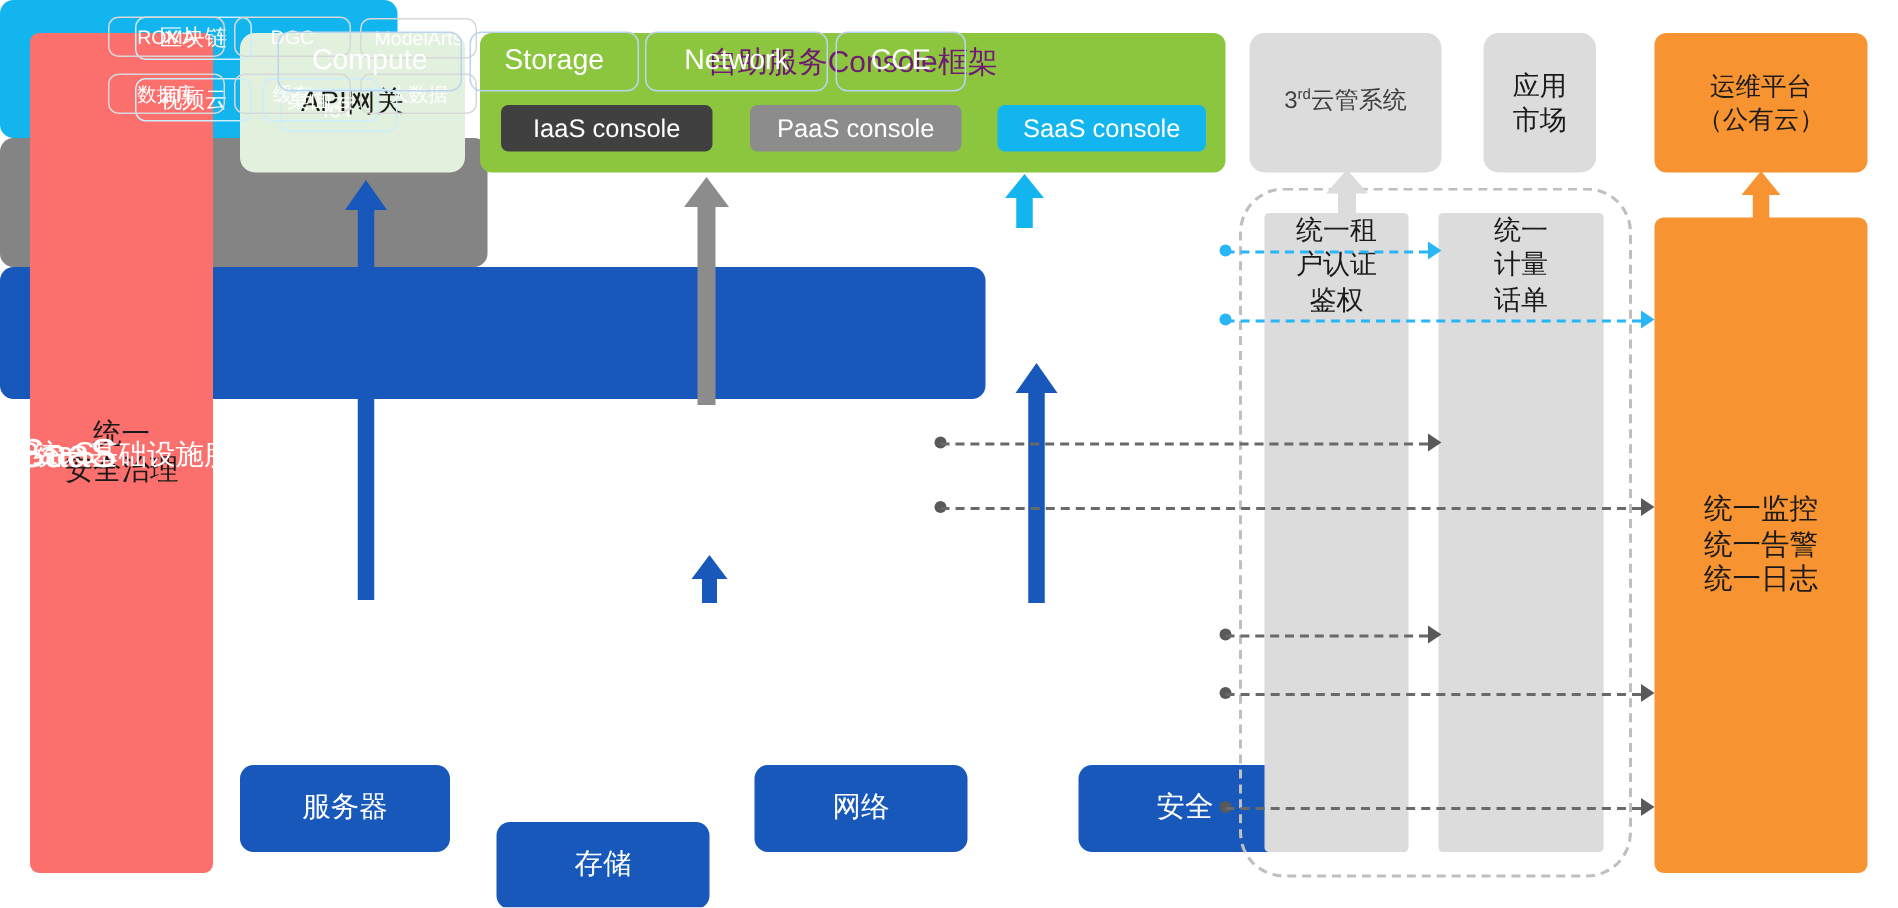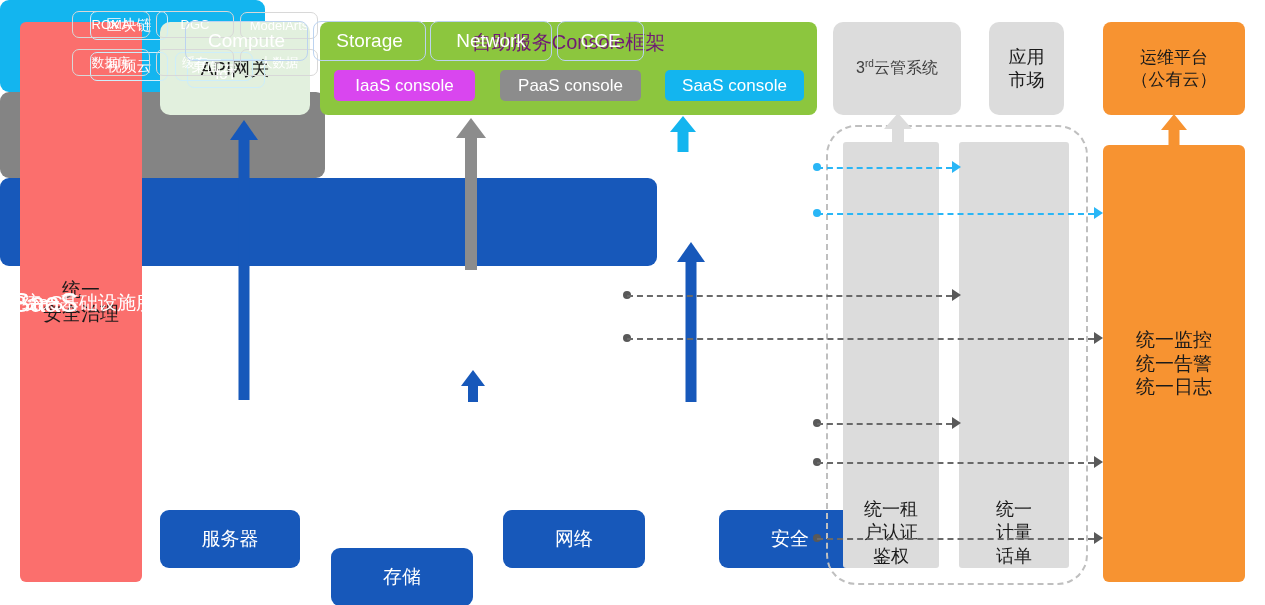--- a/index.html
+++ b/index.html
@@ -14,21 +14,21 @@
   #ops-panel{left:1103px;top:145px;width:142px;height:437px;background:#f79331;color:#1a1a1a;font-size:19px;border-radius:6px;}
   #ops-top{left:1103px;top:22px;width:142px;height:93px;background:#f79331;color:#1a1a1a;font-size:17px;border-radius:8px;}
 
   
   #api-gateway{left:160px;top:22px;width:150px;height:93px;background:#e2f0de;color:#1a1a1a;font-size:19px;}
 
   
   #console-frame{left:320px;top:22px;width:497px;height:93px;background:#8cc63e;border-radius:8px;}
   #console-title{position:absolute;left:0;top:8px;width:100%;text-align:center;color:#701a75;font-size:20px;}
   .console-chip{position:absolute;top:48px;height:31px;display:flex;align-items:center;justify-content:center;color:#fff;font-size:17px;border-radius:5px;}
-  #chip-iaas{left:14px;width:141px;background:#d946ef;}
+  #chip-iaas{left:14px;width:141px;background:#404040;}
   #chip-paas{left:180px;width:141px;background:#8c8c8c;}
   #chip-saas{left:345px;width:139px;background:#13b5ef;}
 
   
   #third-party{left:833px;top:22px;width:128px;height:93px;background:#dcdcdc;color:#3f3f3f;font-size:16px;}
   #app-market{left:989px;top:22px;width:75px;height:93px;background:#dcdcdc;color:#1a1a1a;font-size:18px;}
   #third-party sup{font-size:10px;vertical-align:super;}
 
   
   #saas-block{left:552px;top:148px;width:265px;height:92px;background:#13b5ef;border-radius:9px;}
@@ -61,21 +61,21 @@
 
   
   .infra{top:510px;height:58px;background:#1758ba;color:#fff;font-size:19px;border-radius:9px;}
   #infra-server{left:160px;width:140px;}
   #infra-storage{left:331px;width:142px;margin-top:38px;}
   #infra-network{left:503px;width:142px;text-align:right;}
   #infra-security{left:675px;width:142px;margin-left:44px;}
 
   
   #auth-container{position:absolute;left:826px;top:125px;width:262px;height:460px;border:2px dashed #bfbfbf;border-radius:30px;box-sizing:border-box;}
-  .gray-col{position:absolute;background:#dcdcdc;display:flex;align-items:flex-end;justify-content:center;color:#1a1a1a;font-size:18px;text-align:center;line-height:1.3;border-radius:3px;}
+  .gray-col{position:absolute;background:#dcdcdc;display:flex;align-items:flex-start;justify-content:center;color:#1a1a1a;font-size:18px;text-align:center;line-height:1.3;border-radius:3px;}
   #auth-col{left:843px;top:142px;width:96px;height:426px;}
   #billing-col{left:959px;top:142px;width:110px;height:426px;}
 
   
   .arrow-up{position:absolute;}
   .arrow-up .shaft{position:absolute;left:50%;transform:translateX(-50%);bottom:0;}
   .arrow-up .head{position:absolute;left:50%;transform:translateX(-50%);top:0;width:0;height:0;border-style:solid;border-left-color:transparent;border-right-color:transparent;}
 
   
   .dline{position:absolute;height:0;border-top:2px dashed #696969;}

